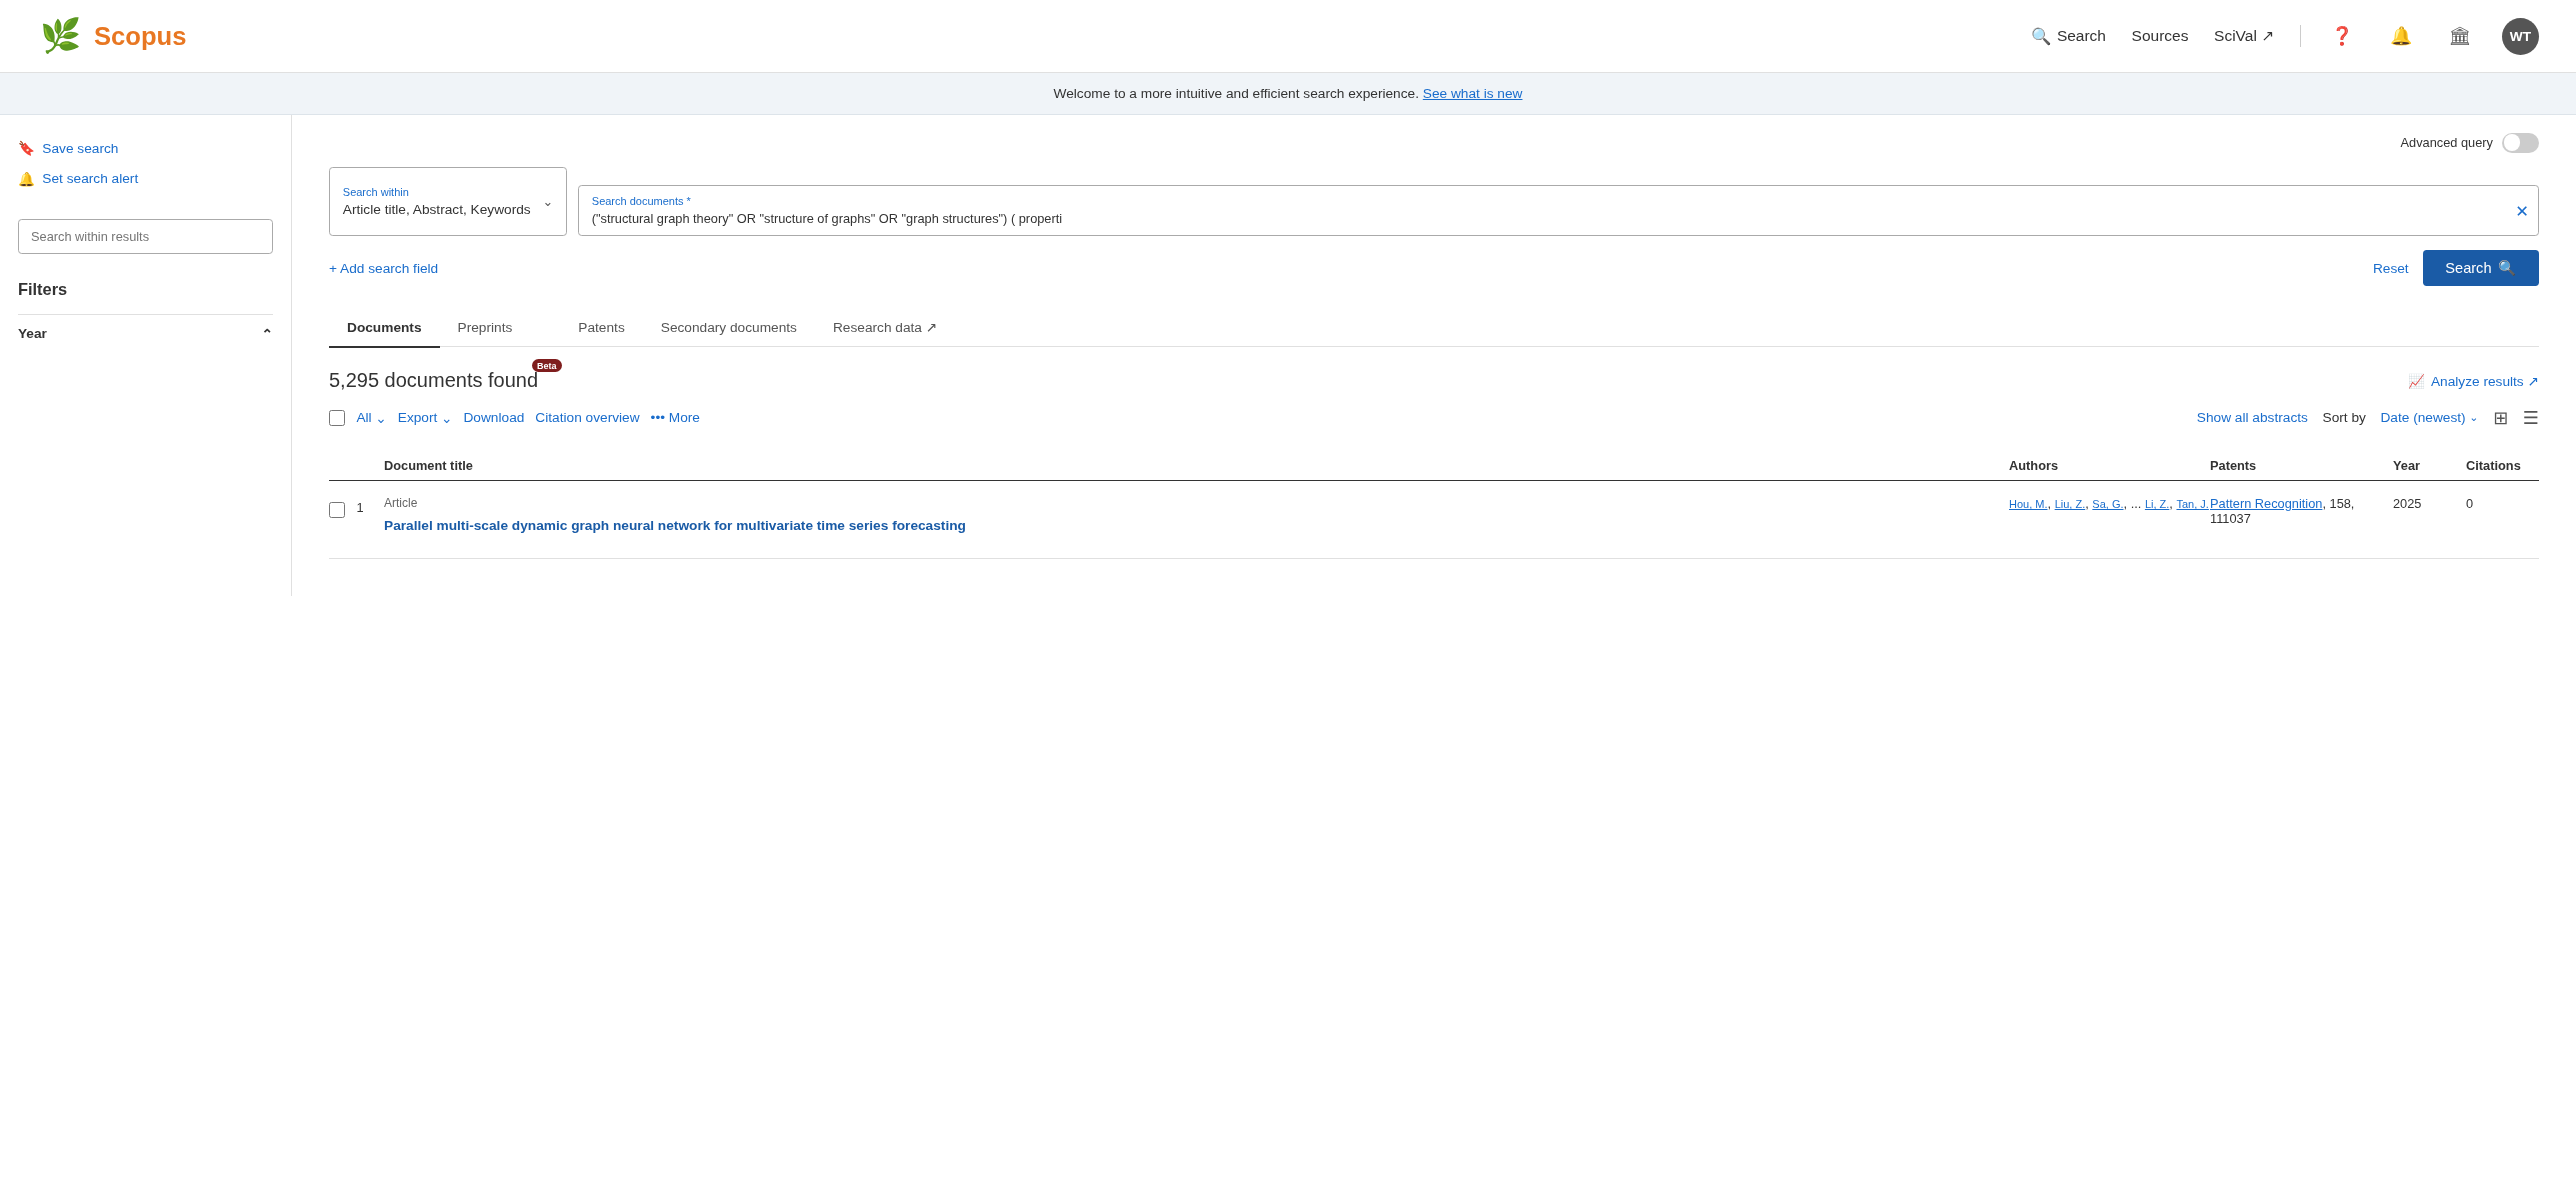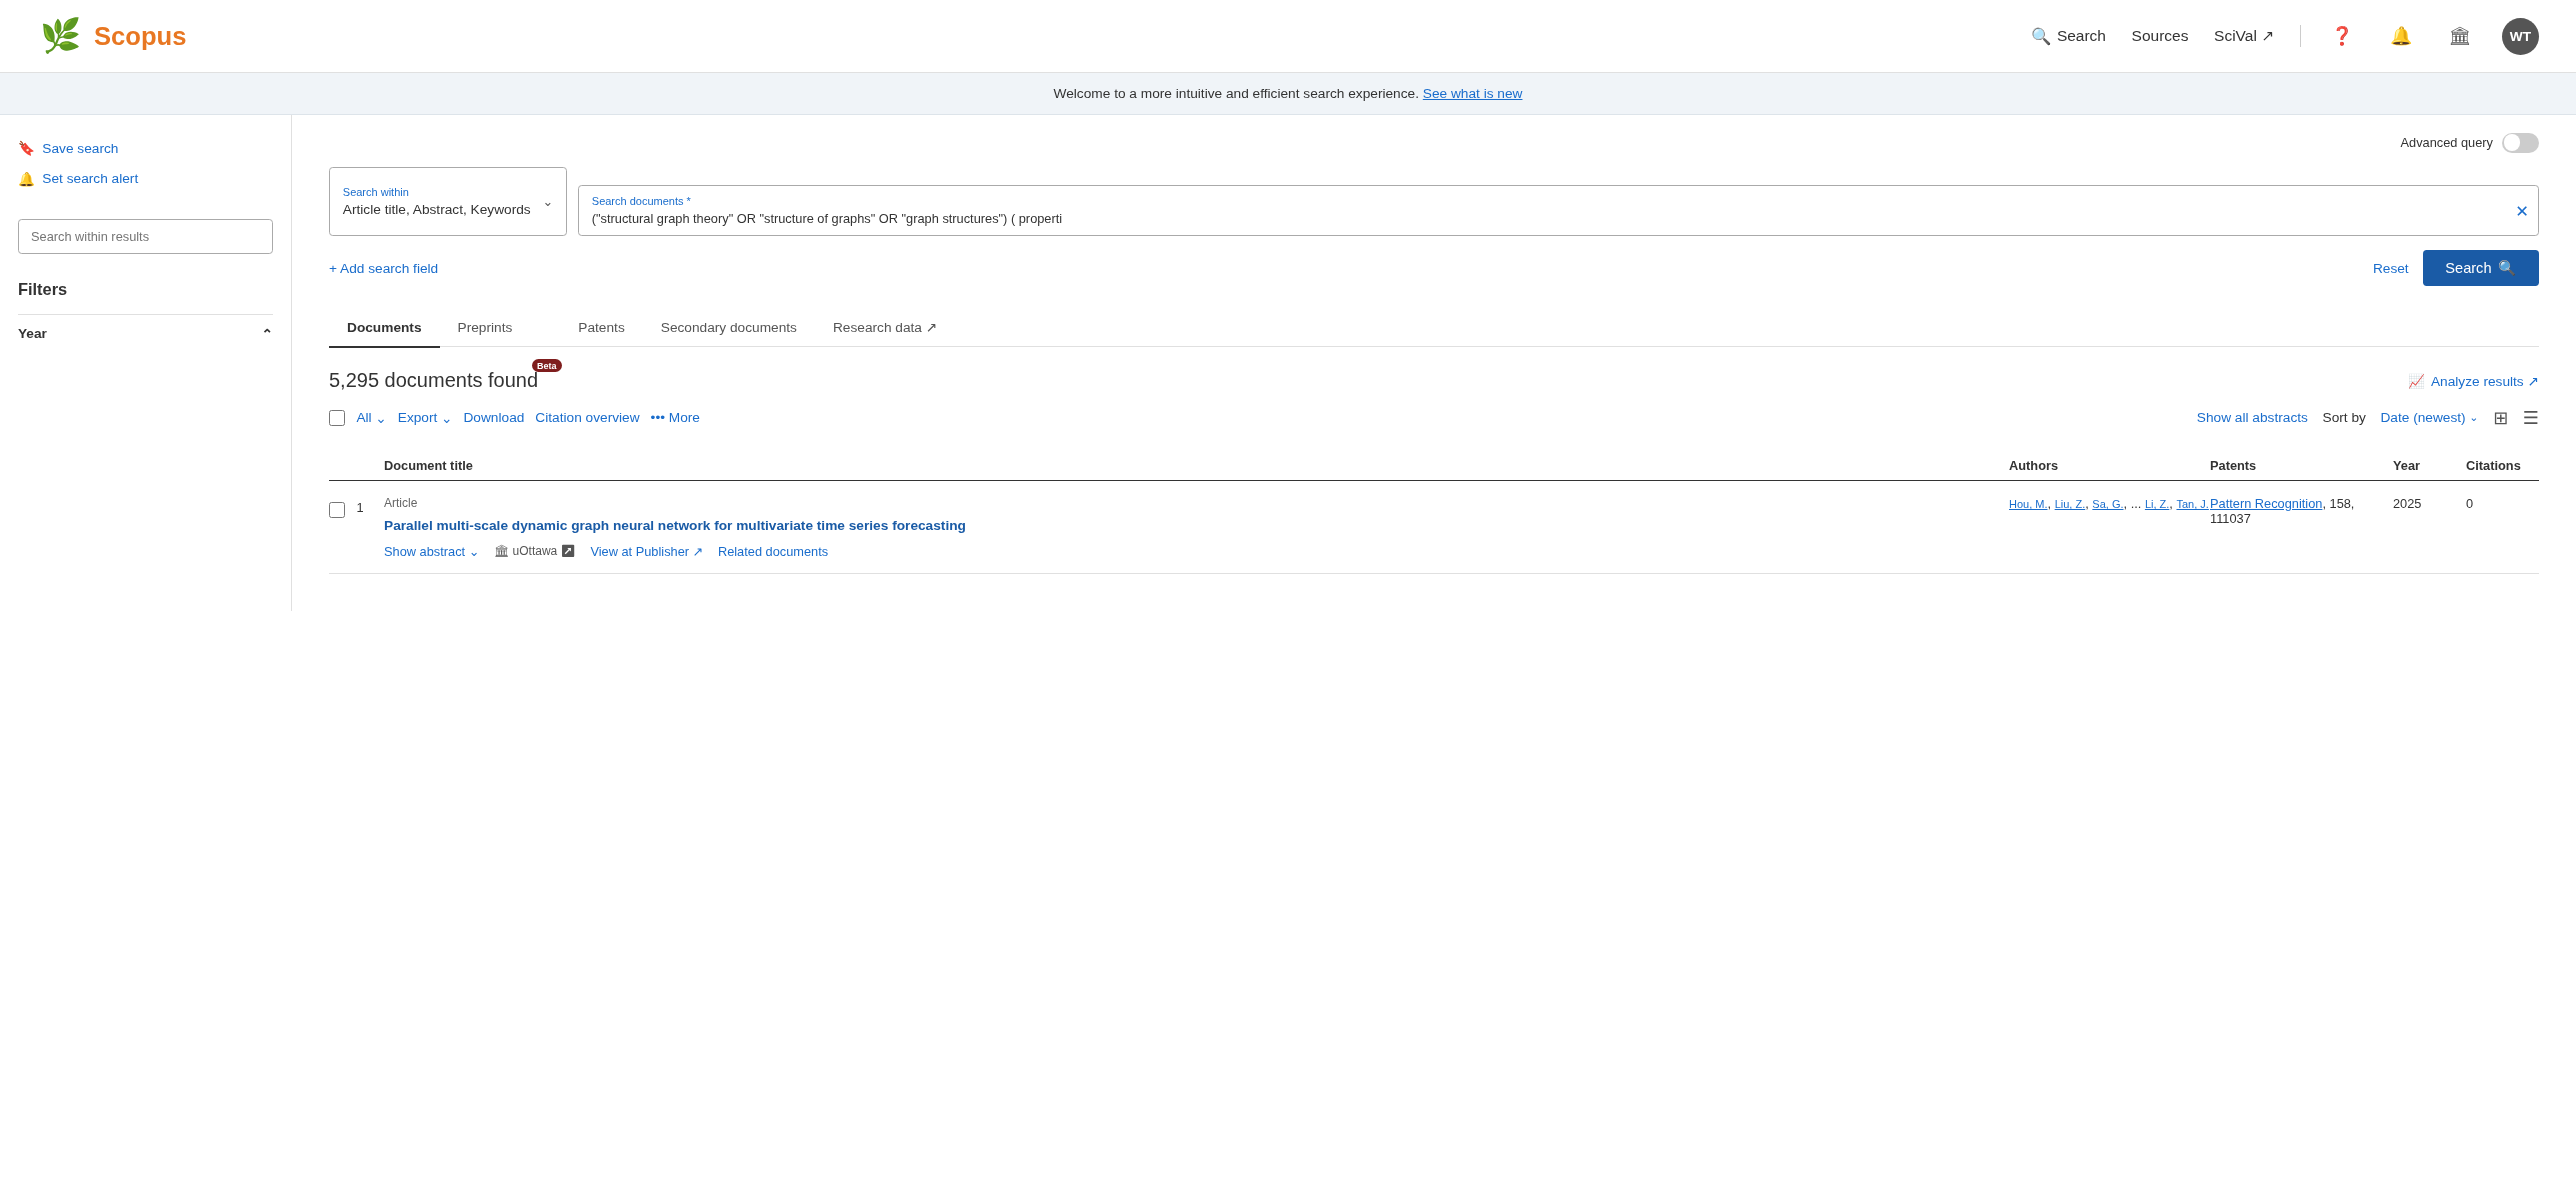--- a/index.html
+++ b/index.html
@@ -641,30 +641,20 @@
       <div class="table-row">
 
         <div class="row-num">
           <input type="checkbox" style="width: 16.4px; height: 16.4px; margin-top: 1.8px; accent-color: rgb(26, 91, 166);">
           <span>1</span>
         </div>
 
         <div>
           <div class="doc-type">Article</div>
           <div class="doc-title">Parallel multi-scale dynamic graph neural network for multivariate time series forecasting</div>
-          <div class="doc-actions">
-            <span class="doc-action-link">
-              Show abstract ⌄
-            </span>
-            <span class="uottawa-icon">
-              🏛 uOttawa ↗
-            </span>
-            <span class="doc-action-link">View at Publisher ↗</span>
-            <span class="doc-action-plain">Related documents</span>
-          </div>
         </div>
 
         <div>
           <span class="author-link">Hou, M.</span>,
           <span class="author-link">Liu, Z.</span>,
           <span class="author-link">Sa, G.</span>,
           <span> ... </span>
           <span class="author-link">Li, Z.</span>,
           <span class="author-link">Tan, J.</span>
         </div>

